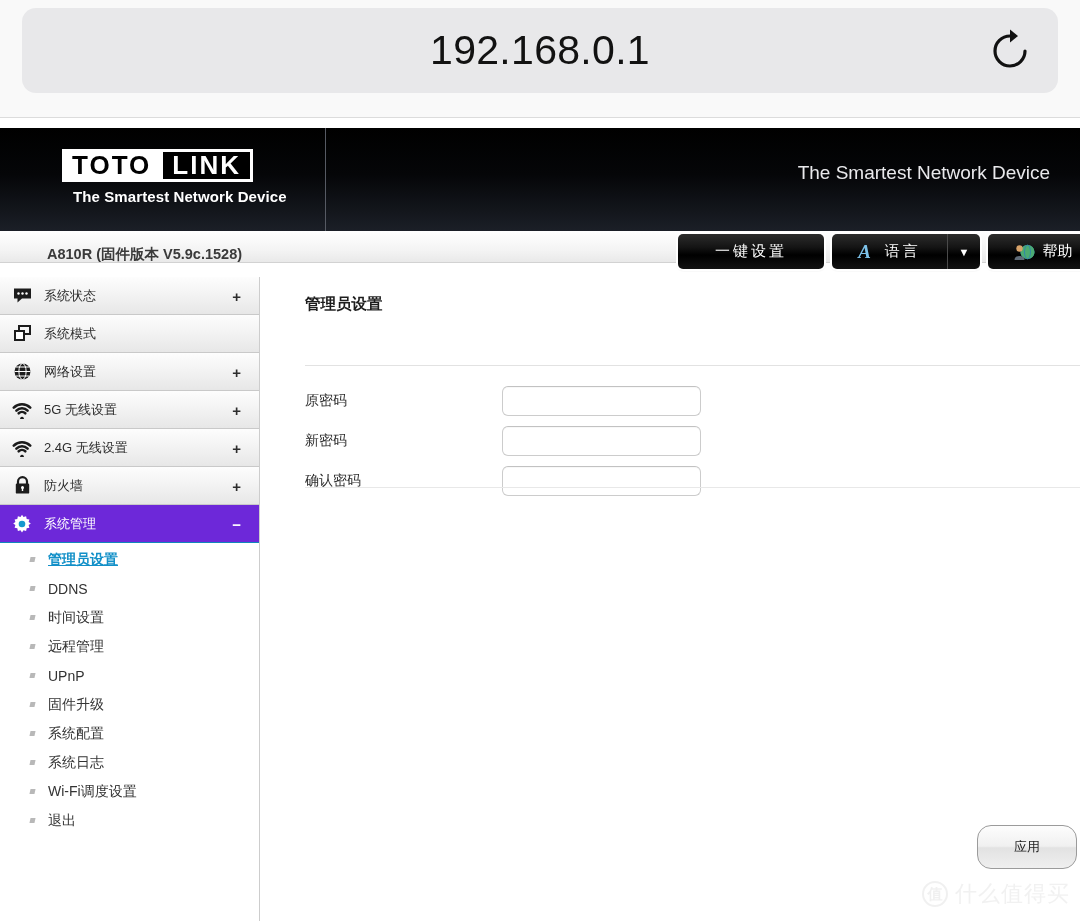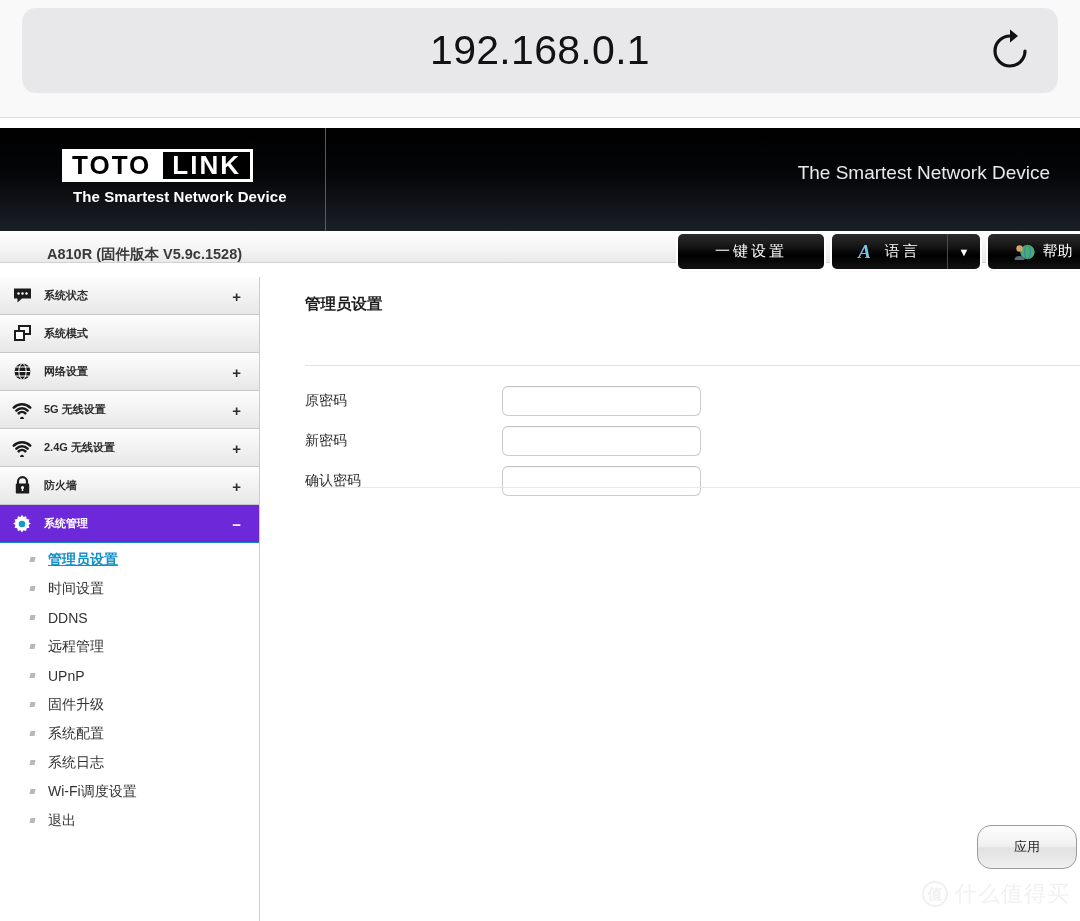--- a/index.html
+++ b/index.html
@@ -136,21 +136,21 @@
     position: relative; height: 38px; display: flex; align-items: center;
     background: linear-gradient(to bottom, #fdfdfd 0%, #f2f2f2 52%, #e7e7e7 100%);
     border-bottom: 1px solid #c9c9c9;
     cursor: pointer;
   }
   .menu-item.active {
     background: #6d28d9; border-bottom: 1px solid #1187ba;
   }
   .mi-icon { width: 44px; display: flex; align-items: center; justify-content: center; flex: none; }
   .mi-label {
-    font-size: 11px; font-weight: bold; color: #2d2d2d;
+    font-size: 13px; font-weight: normal; color: #2d2d2d;
     font-family: "Liberation Sans", sans-serif;
   }
   .menu-item.active .mi-label { color: #ffffff; }
   .mi-toggle {
     position: absolute; right: 18px; top: 50%; transform: translateY(-50%);
     font-size: 15px; font-weight: bold; color: #2d2d2d; line-height: 1;
   }
   .menu-item.active .mi-toggle { color: #ffffff; }
 
   .submenu { background: #ffffff; padding-top: 2px; }
@@ -381,25 +381,25 @@
         <span class="mi-toggle">−</span>
       </div>
 
       <div class="submenu">
         <div class="sub-item active">
           <span class="sub-bullet"></span>
           <span class="sub-label">管理员设置</span>
         </div>
         <div class="sub-item">
           <span class="sub-bullet"></span>
+          <span class="sub-label">DDNS</span>
+        </div>
+        <div class="sub-item">
+          <span class="sub-bullet"></span>
           <span class="sub-label">时间设置</span>
-        </div>
-        <div class="sub-item">
-          <span class="sub-bullet"></span>
-          <span class="sub-label">DDNS</span>
         </div>
         <div class="sub-item">
           <span class="sub-bullet"></span>
           <span class="sub-label">远程管理</span>
         </div>
         <div class="sub-item">
           <span class="sub-bullet"></span>
           <span class="sub-label">UPnP</span>
         </div>
         <div class="sub-item">

